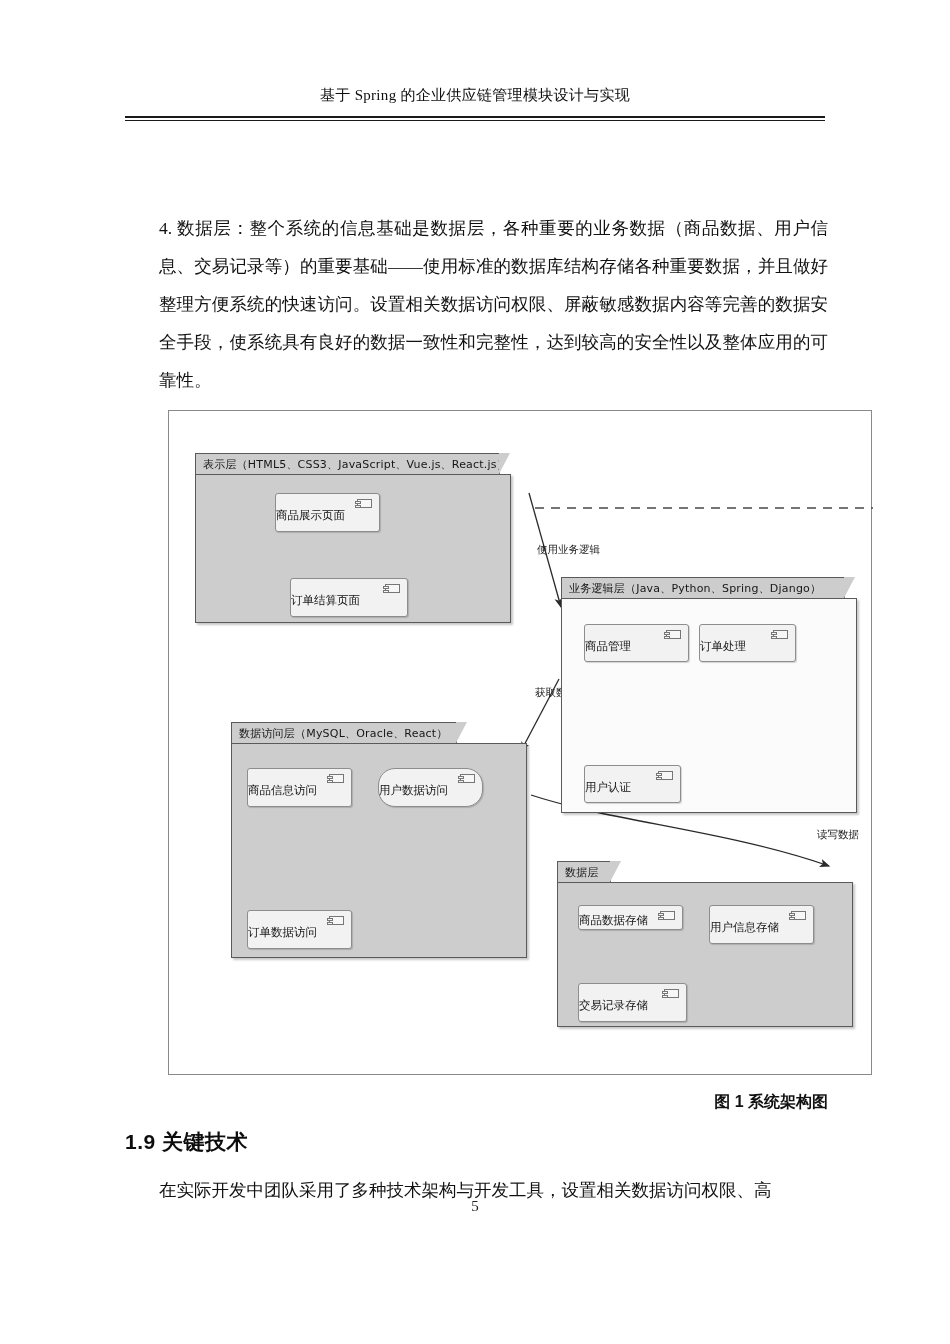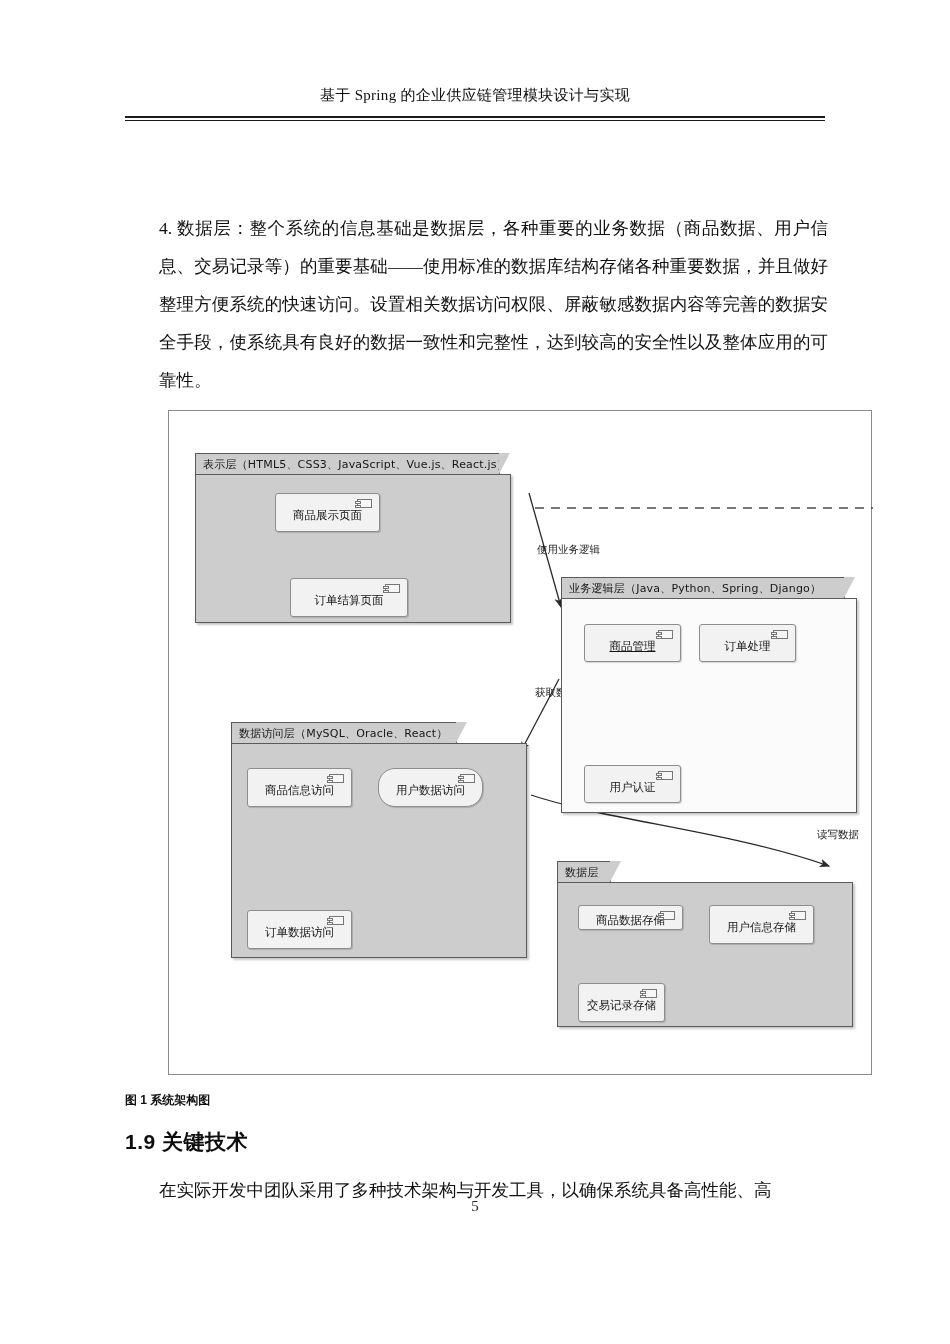--- a/index.html
+++ b/index.html
@@ -65,22 +65,22 @@
   .p1 { top: 133px; }
   .p2 { top: 209px; }
   .p2 .indent { padding-left: 34px; display: inline-block; }
 
   
   .fig-caption {
     position: absolute;
     left: 125px;
     top: 1092px;
     width: 703px;
-    text-align: left;
-    font-size: 12px;
+    text-align: right;
+    font-size: 16px;
     font-weight: bold;
     font-family: "Liberation Sans", "DejaVu Sans", sans-serif;
     color: #111111;
   }
 
   
   .section-heading {
     position: absolute;
     left: 125px;
     top: 1128px;
@@ -171,21 +171,21 @@
 
   
   .component {
     position: absolute;
     background: #f2f2f2;
     border: 1px solid #8d8d8d;
     border-radius: 3px;
     box-sizing: border-box;
     display: flex;
     align-items: center;
-    justify-content: center;
+    justify-content: flex-start;
     font-family: "DejaVu Sans", "Liberation Sans", sans-serif;
     font-size: 11.5px;
     color: #141414;
     box-shadow: 1px 1px 1px rgba(0,0,0,0.16);
     white-space: nowrap;
     padding-top: 6px;
   }
   .comp-icon {
     position: absolute;
     right: 7px;
@@ -263,21 +263,21 @@
         <span class="comp-icon"></span>
         <span>订单结算页面</span>
       </div>
     </div>
 
     <div class="layer-tab" style="left:392px; top:166px; width:284px;">
       <span>业务逻辑层（Java、Python、Spring、Django）</span>
       <span class="corner"></span>
     </div>
     <div class="layer layer-white" style="left:392px; top:187px; width:296px; height:215px;">
-      <div class="component" style="left:22px; top:25px; width:97px; height:38px;text-decoration:underline;">
+      <div class="component" style="left:22px; top:25px; width:105px; height:38px;">
         <span class="comp-icon"></span>
         <span>商品管理</span>
       </div>
       <div class="component" style="left:137px; top:25px; width:97px; height:38px;">
         <span class="comp-icon"></span>
         <span>订单处理</span>
       </div>
       <div class="component" style="left:22px; top:166px; width:97px; height:38px;">
         <span class="comp-icon"></span>
         <span>用户认证</span>
@@ -309,29 +309,29 @@
     </div>
     <div class="layer" style="left:388px; top:471px; width:296px; height:145px;">
       <div class="component" style="left:20px; top:22px; width:105px; height:25px;">
         <span class="comp-icon"></span>
         <span>商品数据存储</span>
       </div>
       <div class="component" style="left:151px; top:22px; width:105px; height:39px;">
         <span class="comp-icon"></span>
         <span>用户信息存储</span>
       </div>
-      <div class="component" style="left:20px; top:100px; width:87px; height:39px;">
+      <div class="component" style="left:20px; top:100px; width:109px; height:39px;">
         <span class="comp-icon"></span>
         <span>交易记录存储</span>
       </div>
     </div>
 
   </div>
 
   <div class="fig-caption">图 1  系统架构图</div>
 
   <div class="section-heading">1.9 关键技术</div>
 
-  <div class="para-3"><span class="indent">在实际开发中团队采用了多种技术架构与开发工具，以确保系统具备高性能、高</span></div>
+  <div class="para-3"><span class="indent">在实际开发中团队采用了多种技术架构与开发工具，设置相关数据访问权限、高</span></div>
 
   <div class="page-number">5</div>
 
 </div>
 
 </body></html>

